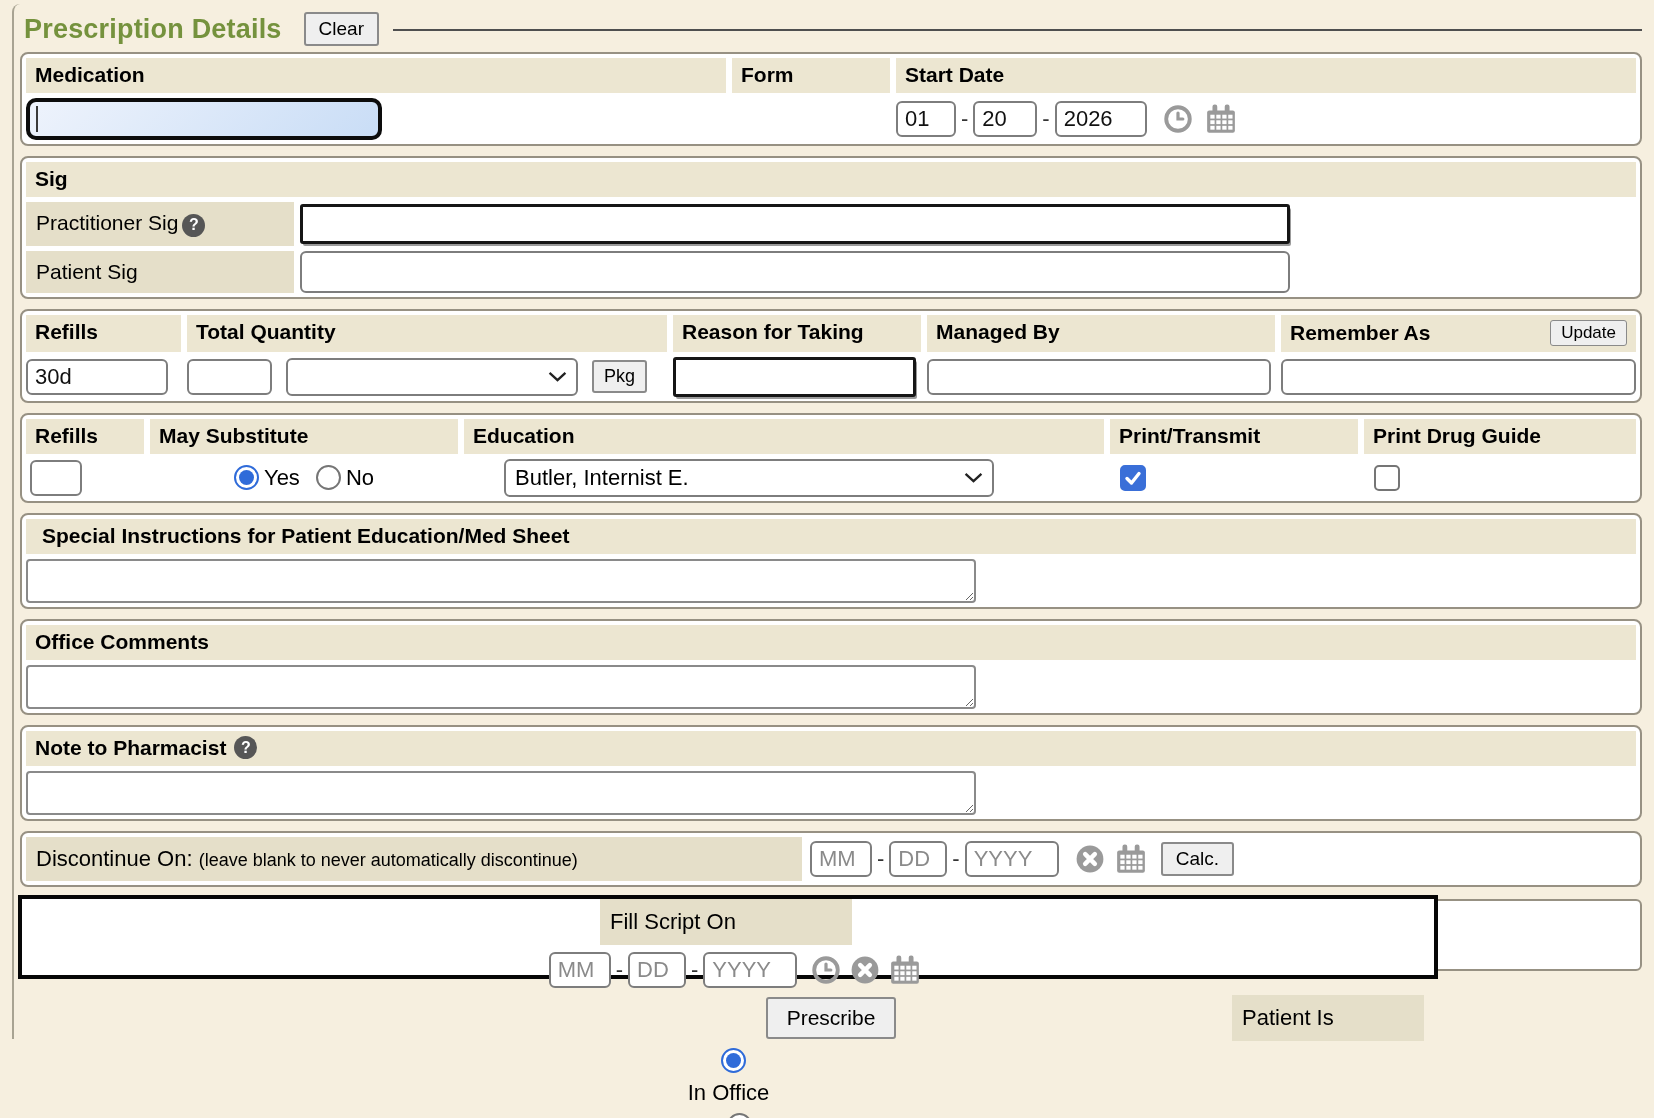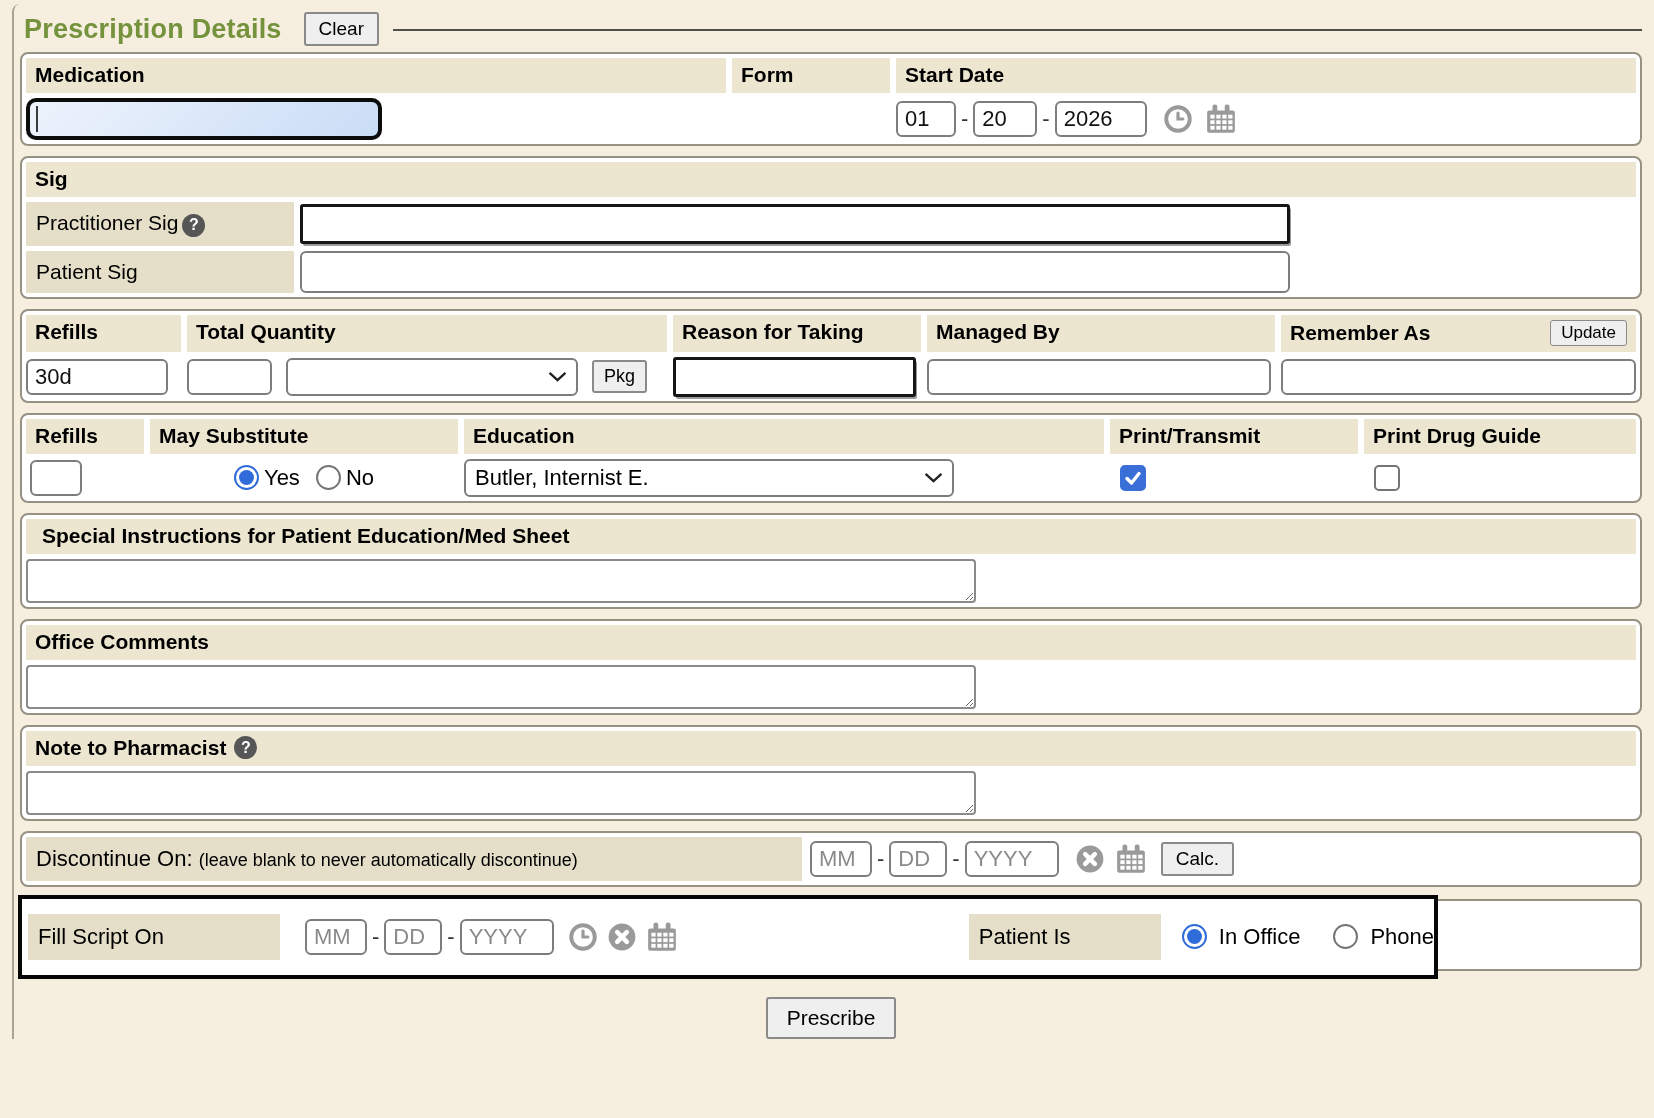--- a/index.html
+++ b/index.html
@@ -72,21 +72,21 @@
 
   
   .disc-row { background:#fff; border:2px solid #979183; border-radius:8px; padding:4px; margin-bottom:12px;
               display:flex; align-items:center; gap:8px; }
   .disc-lbl { width:776px; background:#e5dfc9; padding:9px 10px; font-size:22px; }
   .disc-hint { font-size:18px; }
 
   
   .fs-outer { position:relative; height:72px; border:2px solid #979183; border-radius:6px; background:#fff; margin-bottom:20px; }
   .fs-black { position:absolute; top:-6px; left:-4px; height:84px; width:1420px; border:4px solid #060606;
-              background:#fff; display:flex; align-items:center; padding:0 0 0 6px; gap:7px; }
+              background:#fff; display:flex; align-items:center; padding:0 10px 0 6px; gap:7px;flex-direction:column; }
   .fs-lbl { width:252px; background:#e5dfc9; padding:10px 10px; font-size:22px; }
   .pat-lbl { width:192px; background:#e5dfc9; padding:10px 10px; font-size:22px; margin-left:auto; }
 
   .prescribe-row { text-align:center; padding:6px 0 0 0; }
   .dategroup { display:flex; align-items:center; gap:4px; }
 </style>
 </head>
 <body>
 
 <div class="wrap">
@@ -218,21 +218,21 @@
       </div>
       <div class="cell c-sub" style="justify-content:center;">
         <span class="radio on">
             <span class="dot"></span>
           </span>
         <span class="radio-lbl">Yes</span>
         <span class="radio" style="margin-left:16px;"></span>
         <span class="radio-lbl">No</span>
       </div>
       <div class="cell c-presc">
-        <div class="sel" style="width:490px;">
+        <div class="sel" style="width:490px;margin-left:40px;">
           <span>Butler, Internist E.</span>
           <span class="ico">
               <svg width="19" height="11" viewBox="0 0 18 10">
                 <path d="M1.5 1.5 L9 8.5 L16.5 1.5" fill="none" stroke="#222" stroke-width="2.2"></path>
               </svg>
             </span>
         </div>
       </div>
       <div class="cell c-pt">
         <span class="cb on" style="margin-left:10px;">

